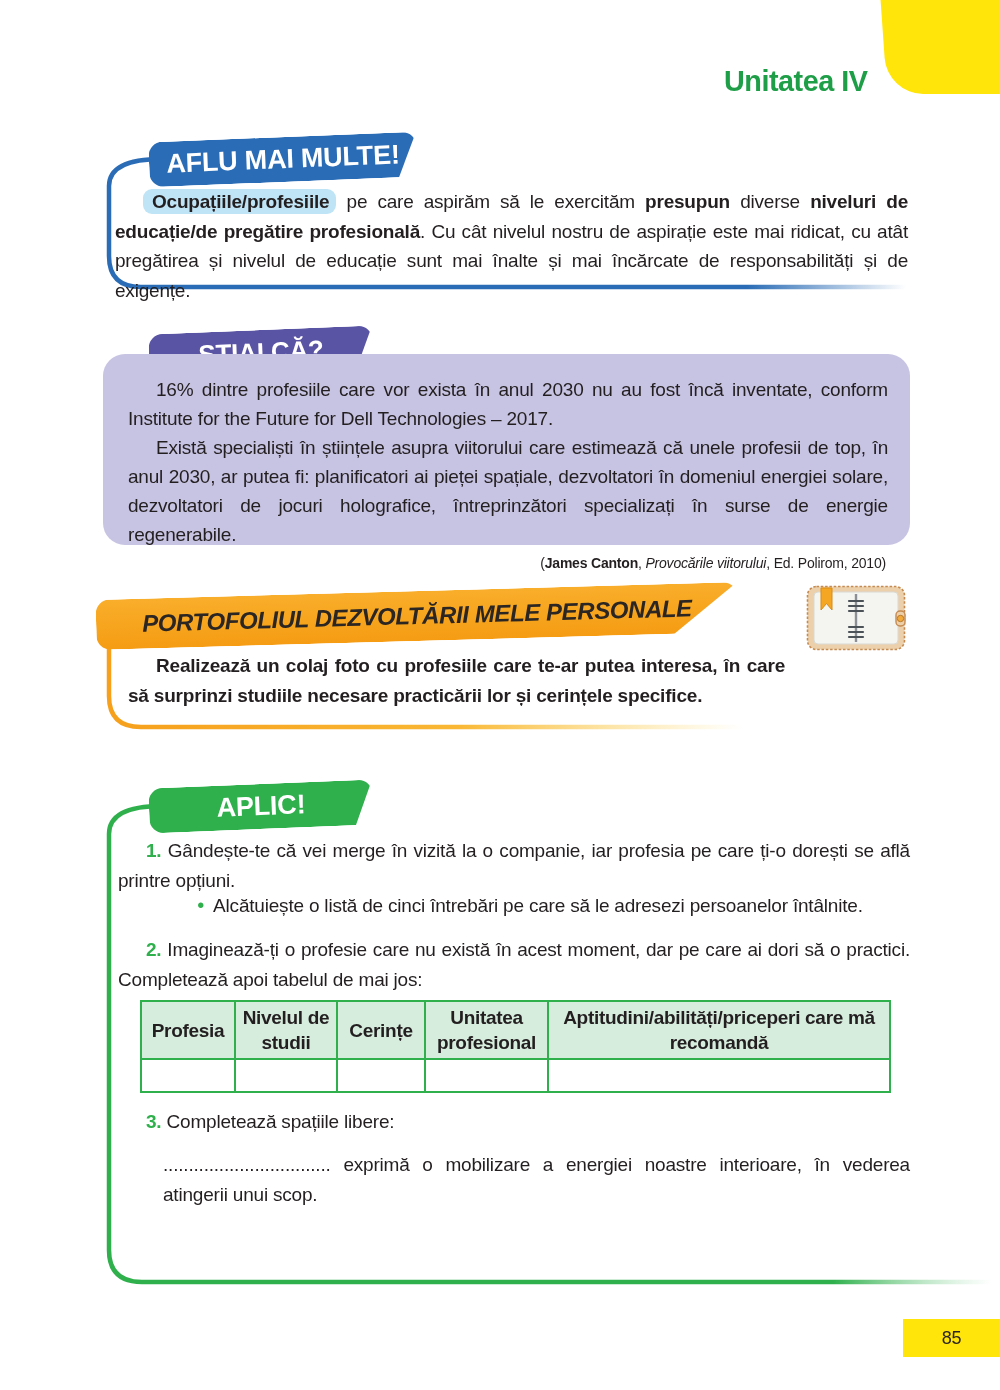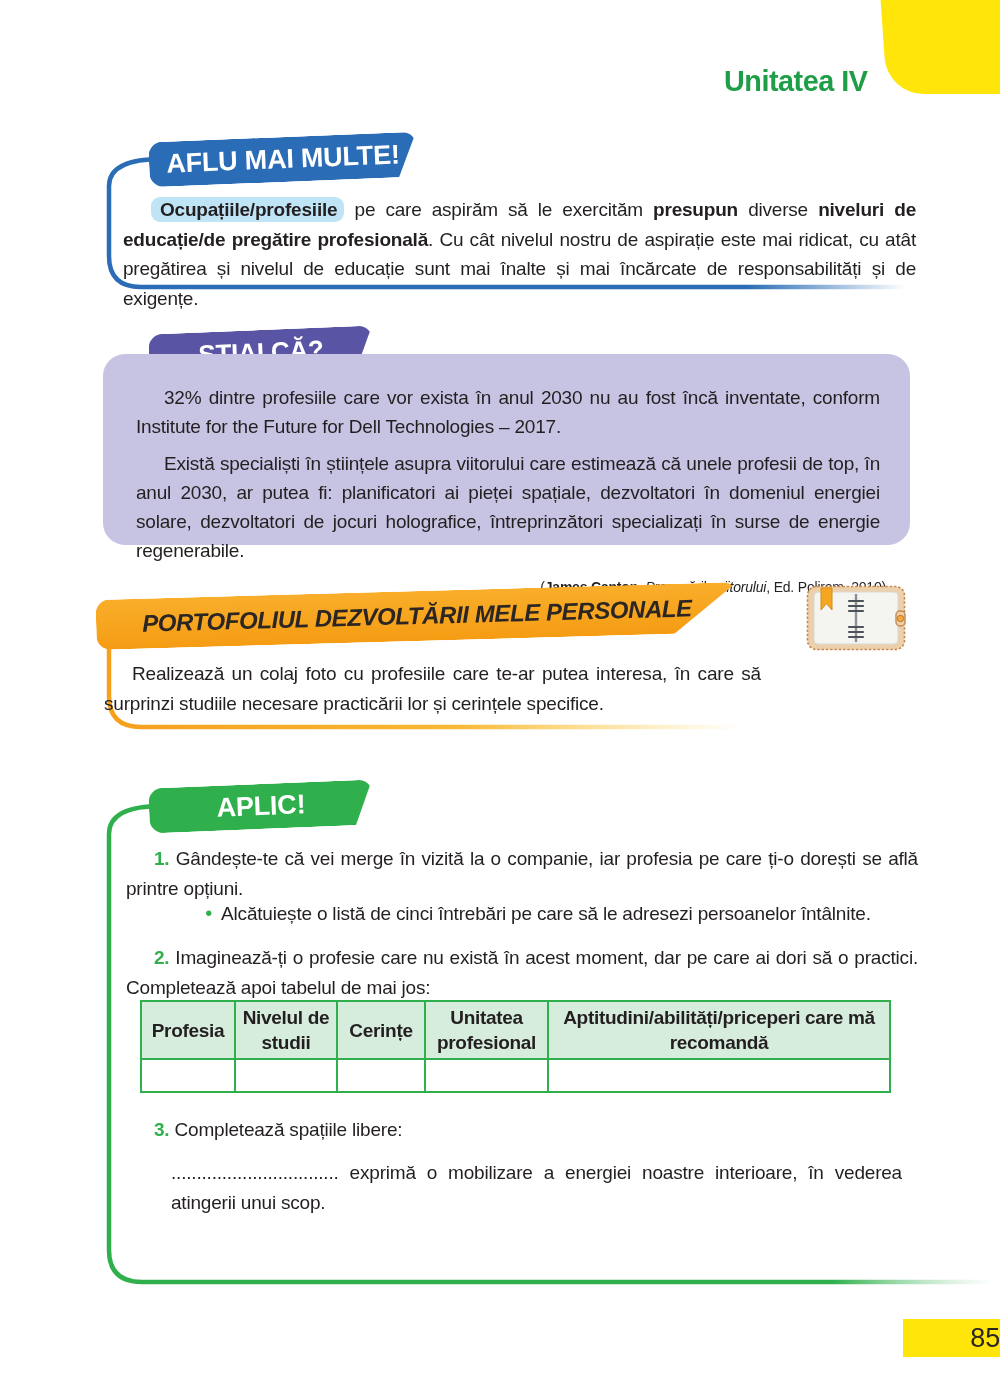--- a/index.html
+++ b/index.html
@@ -41,36 +41,36 @@
     background:linear-gradient(180deg,#f9ae2b,#f59c13);
     transform:rotate(-1.6deg);clip-path:polygon(0 0,100% 0,90% 100%,0 100%);
     color:#2b2623;font-style:italic;font-size:24px;letter-spacing:-0.4px;
   }
   .banner-green{
     left:149px;top:784px;width:224px;height:45px;background:#2fb04c;
     transform:rotate(-2.3deg);clip-path:polygon(0 0,100% 0,92% 100%,0 100%);
     font-size:27px;
   }
   
-  .para{margin:8px;font-size:19px;line-height:29.5px;text-align:justify;}
+  .para{margin:0;font-size:19px;line-height:29.5px;text-align:justify;}
   .aflu-para{left:115px;top:187px;width:793px;}
   .indent{text-indent:28px;display:block;}
   .hl{background:#bfe4f6;border-radius:9px;padding:2px 7px 2px 9px;
       box-decoration-break:clone;-webkit-box-decoration-break:clone;}
   b,.bold{font-weight:bold;}
   
   .stiai-box{
     left:103px;top:354px;width:807px;height:191px;background:#c7c3e2;
     border-radius:22px;box-sizing:border-box;padding:21px 22px 0 25px;
   }
   .stiai-box .para{font-size:19px;line-height:29px;}
   .citation{text-align:right;margin-top:0;font-size:14px;line-height:29px;padding-right:2px;}
   .citation i{font-style:italic;}
   
-  .porto-para{left:96px;top:651px;width:657px;}
+  .porto-para{left:128px;top:651px;width:657px;font-weight:bold;}
   .organizer{left:806px;top:585px;}
   
   .ex{left:118px;width:792px;}
   .ex-num{color:#2fb04c;font-weight:bold;}
   .ex1{top:836px;}
   .bullet-line{left:150px;top:891px;width:760px;text-align:center;}
   .bullet-dot{color:#2fb04c;font-size:20px;margin-right:9px;}
   .ex2{top:935px;}
   .ex3{top:1107px;}
   
@@ -83,22 +83,22 @@
     font-weight:bold;text-align:center;padding:3px 4px;color:#231f20;letter-spacing:-0.3px;
   }
   .aplic-table td{border:2px solid #2fb04c;height:29px;background:#fff;}
   .c1{width:94px;} .c2{width:102px;} .c3{width:88px;} .c4{width:123px;} .c5{width:342px;}
   
   .blanks{left:163px;top:1150px;width:747px;}
   .blanks .para{margin-bottom:0;}
   
   .page-num{
     left:903px;top:1319px;width:97px;height:38px;background:#ffe50a;
-    display:flex;align-items:center;justify-content:flex-end;
-    font-size:27px;color:#2b2623;
+    display:flex;align-items:center;justify-content:center;
+    font-size:18px;color:#2b2623;
   }
 </style>
 </head>
 <body>
 
 <div>
 
   <div class="abs corner-tab"></div>
   <div class="abs unit-title">Unitatea IV</div>
 
@@ -130,21 +130,21 @@
   </div>
   <p class="abs para aflu-para">
       <span class="indent"><span class="hl bold">Ocupațiile/profesiile</span><span> pe care aspirăm să le exercităm </span><b>presupun</b><span> diverse </span><b>niveluri de educație/de pregătire profesională</b><span>. Cu cât nivelul nostru de aspirație este mai ridicat, cu atât pregătirea și nivelul de educație sunt mai înalte și mai încărcate de responsabilități și de exigențe.</span></span>
   </p>
 
   <div class="abs banner banner-purple">
     <span>ȘTIAI CĂ?</span>
   </div>
   <div class="abs stiai-box">
     <p class="para">
-        <span class="indent">32% dintre profesiile care vor exista în anul 2030 nu au fost încă inventate, conform Institute for the Future for Dell Technologies – 2017.</span>
+        <span class="indent">16% dintre profesiile care vor exista în anul 2030 nu au fost încă inventate, conform Institute for the Future for Dell Technologies – 2017.</span>
       </p>
     <p class="para">
         <span class="indent">Există specialiști în științele asupra viitorului care estimează că unele profesii de top, în anul 2030, ar putea fi: planificatori ai pieței spațiale, dezvoltatori în domeniul energiei solare, dezvoltatori de jocuri holografice, întreprinzători specializați în surse de energie regenerabile.</span>
       </p>
     <p class="citation"><span>(</span><b>James Canton</b><span>, </span><i>Provocările viitorului</i><span>, Ed. Polirom, 2010)</span></p>
   </div>
 
   <div class="abs banner banner-orange">
     <span>PORTOFOLIUL DEZVOLTĂRII MELE PERSONALE</span>
   </div>

